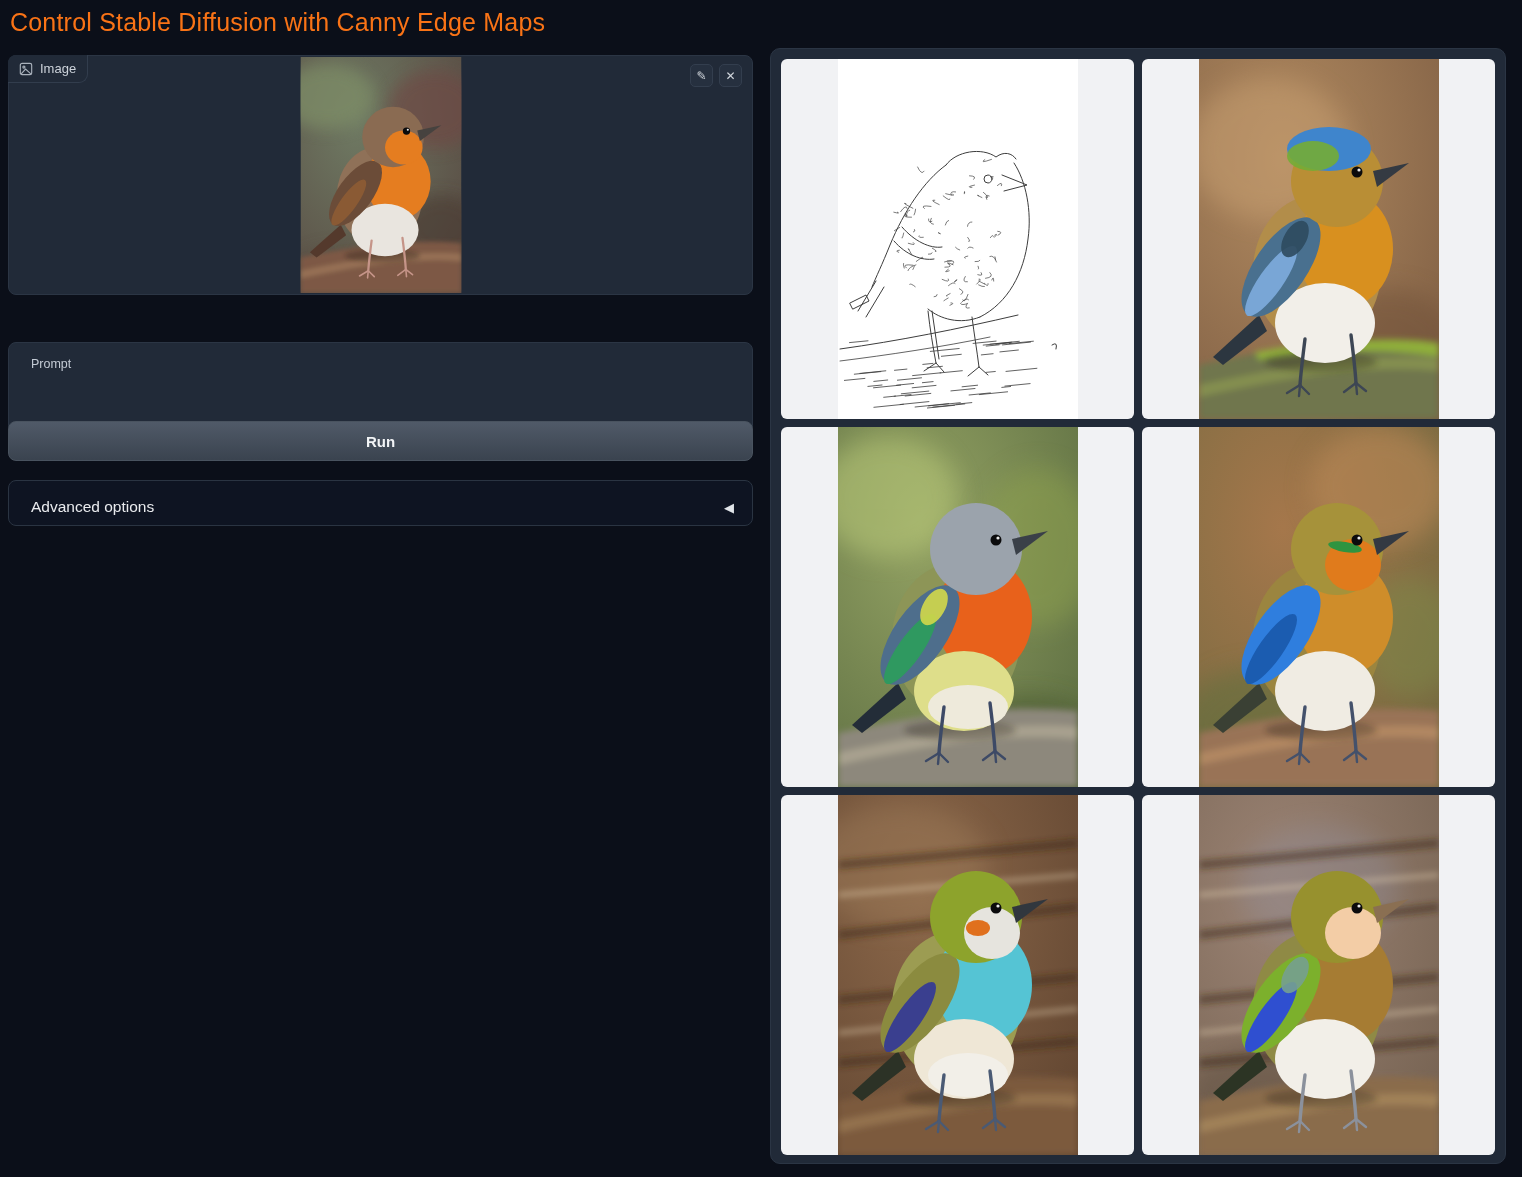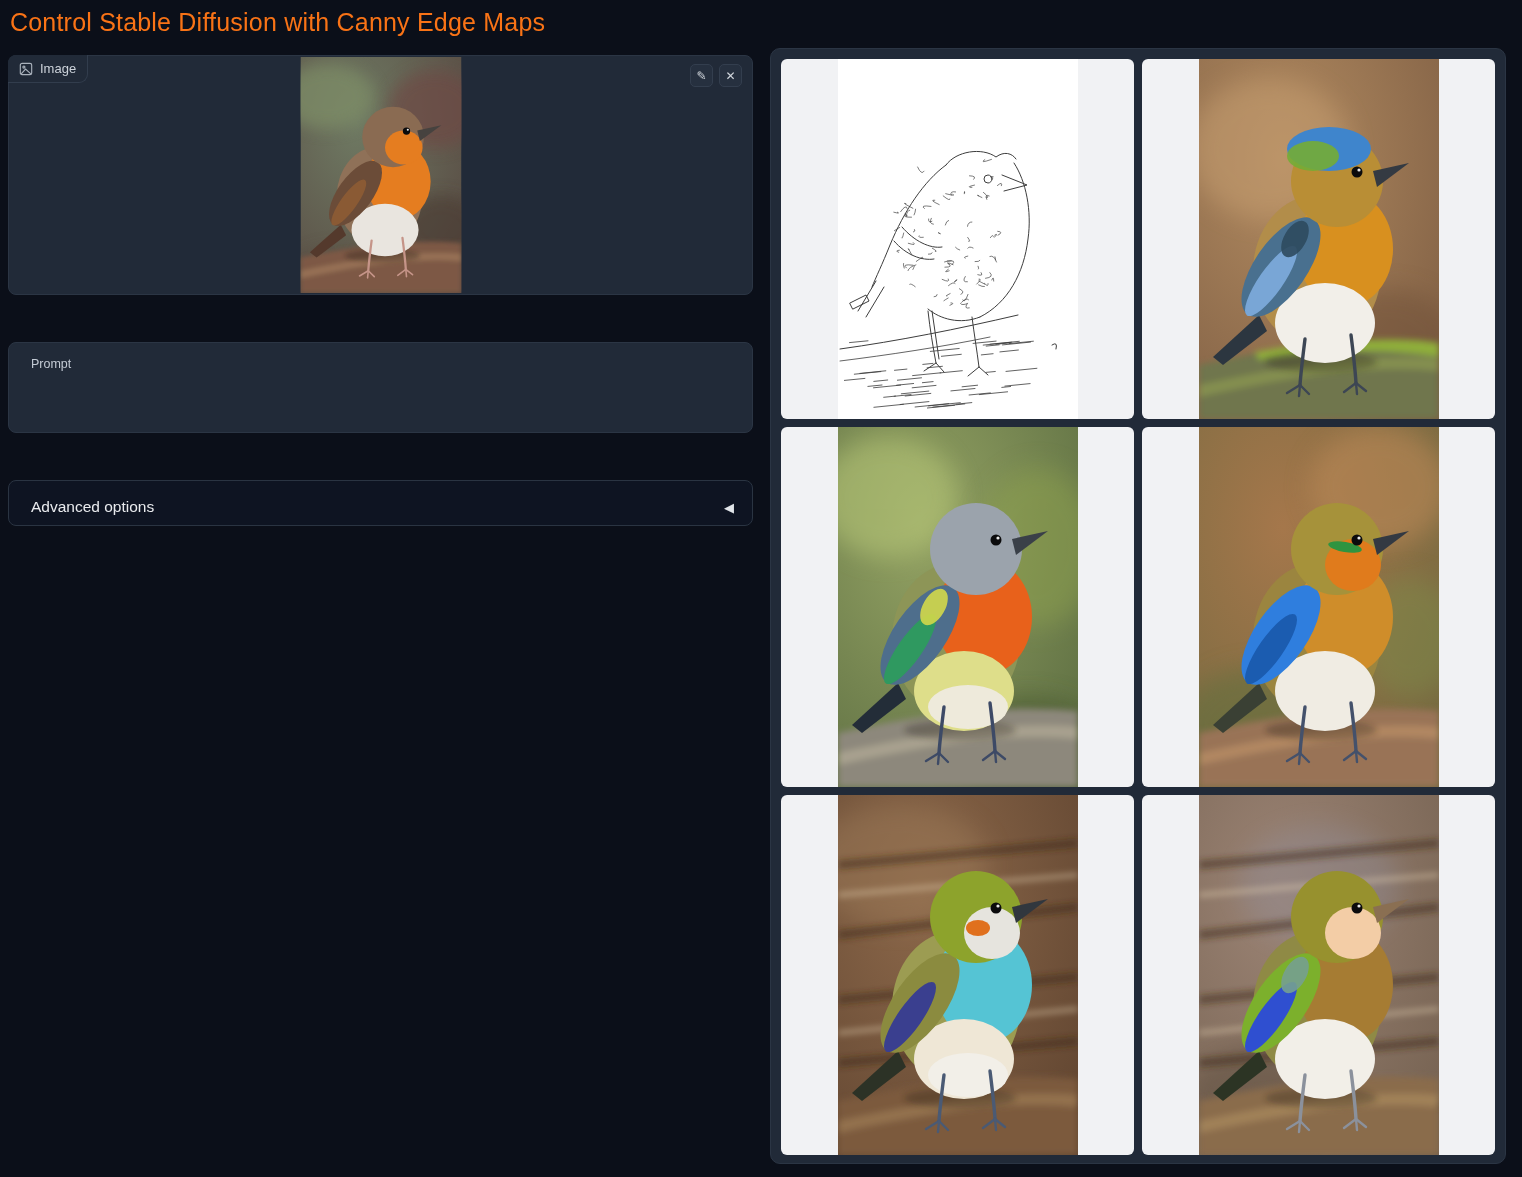--- a/index.html
+++ b/index.html
@@ -117,20 +117,21 @@
               <path d="M157,324 l1,11"></path>
     </g>
   </g>
 </svg></div>
   </section>
 
   <section class="block prompt-block">
     <label class="prompt-label">Prompt</label>
   </section>
 
+  <button class="run-btn">Run</button>
 
   <div class="accordion">
     <span>Advanced options</span>
     <span class="arrow">◀</span>
   </div>
 
   <div class="gallery">
     <div class="gallery-grid">
         <figure class="cell" aria-label="Canny edge map of the input bird image">
           <div>

